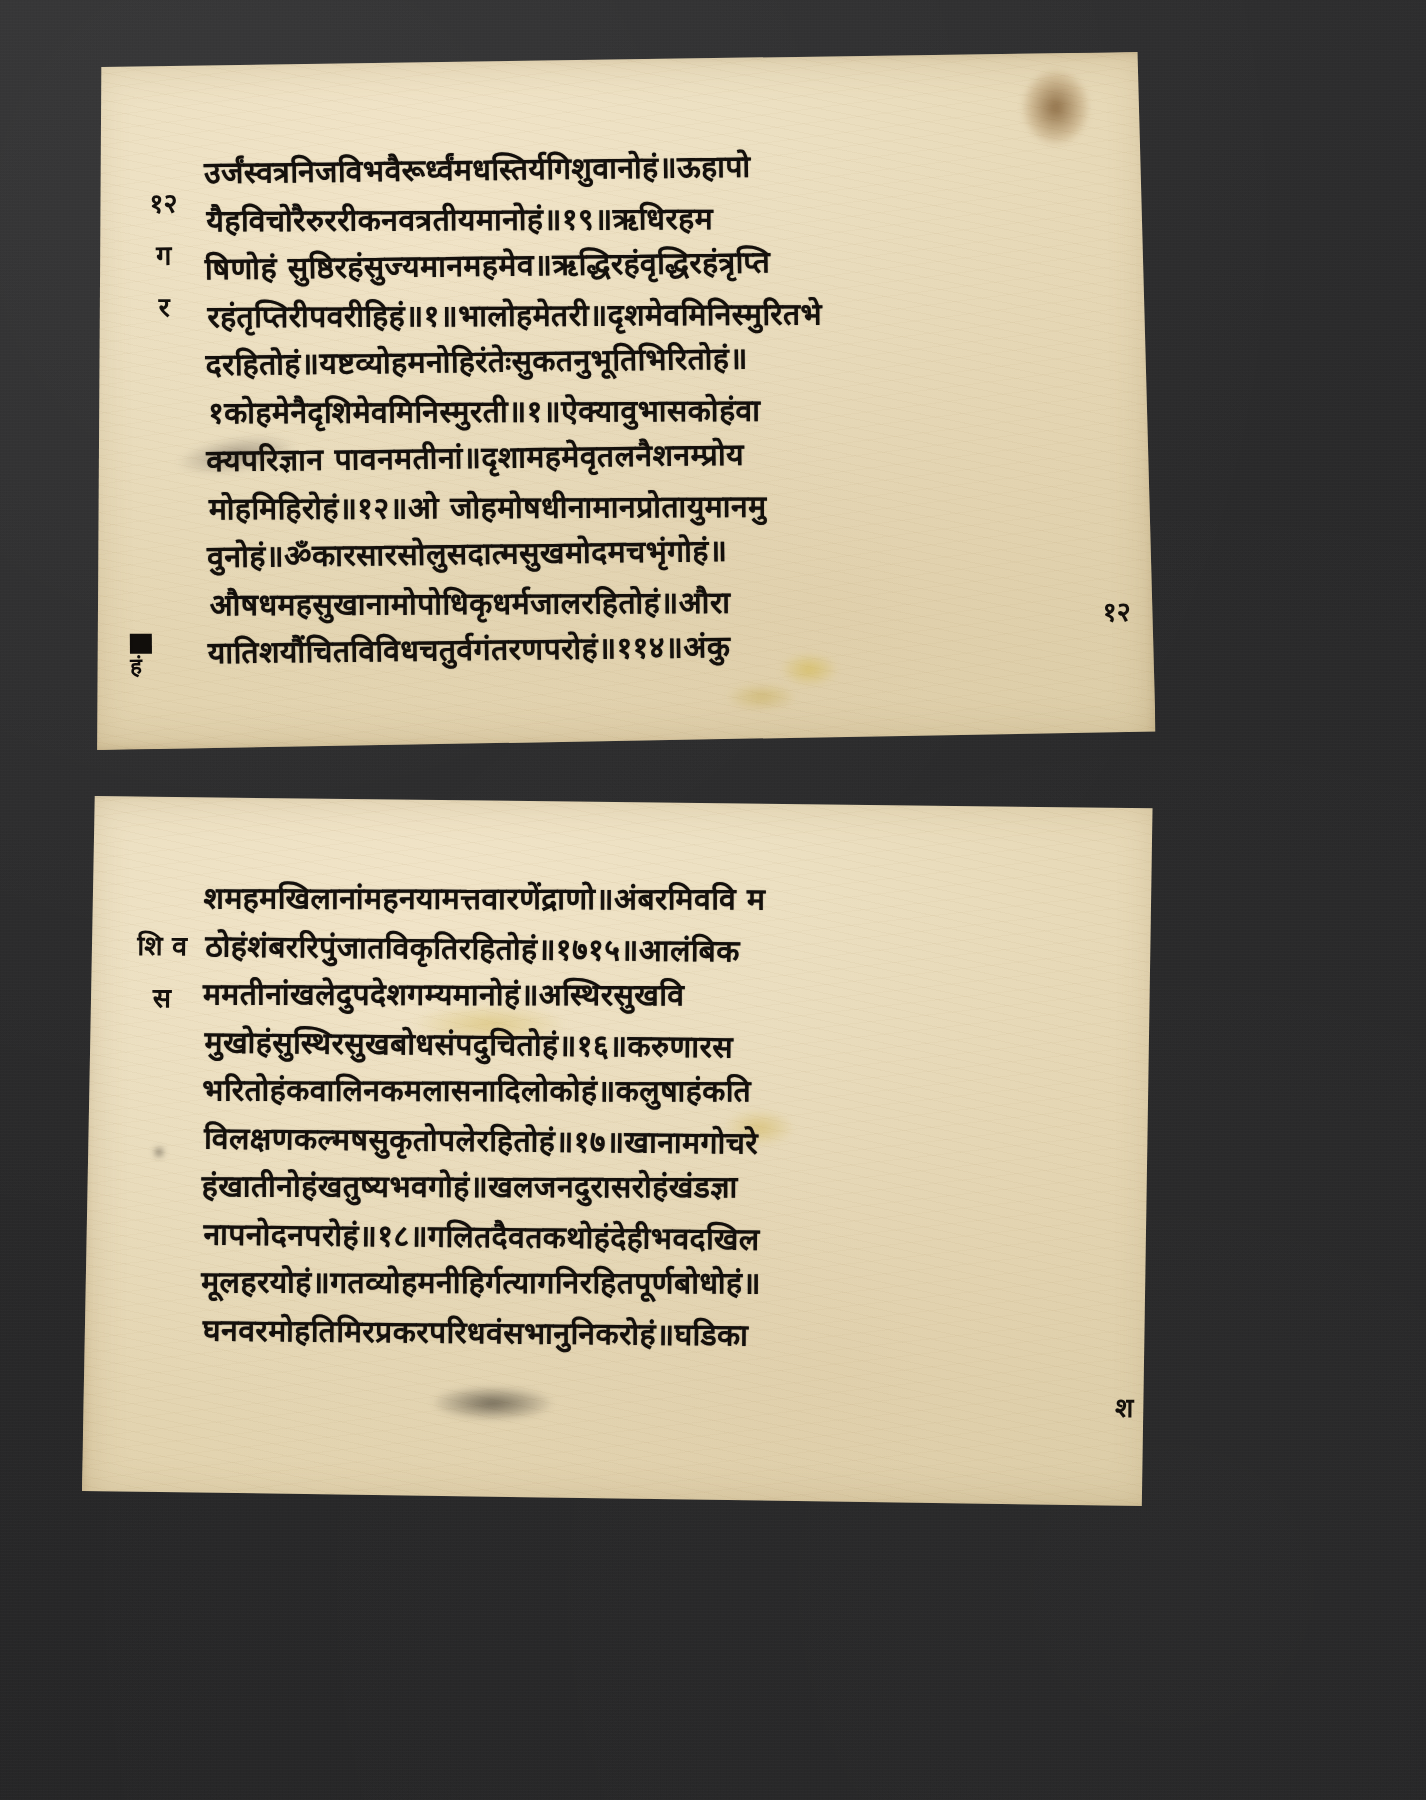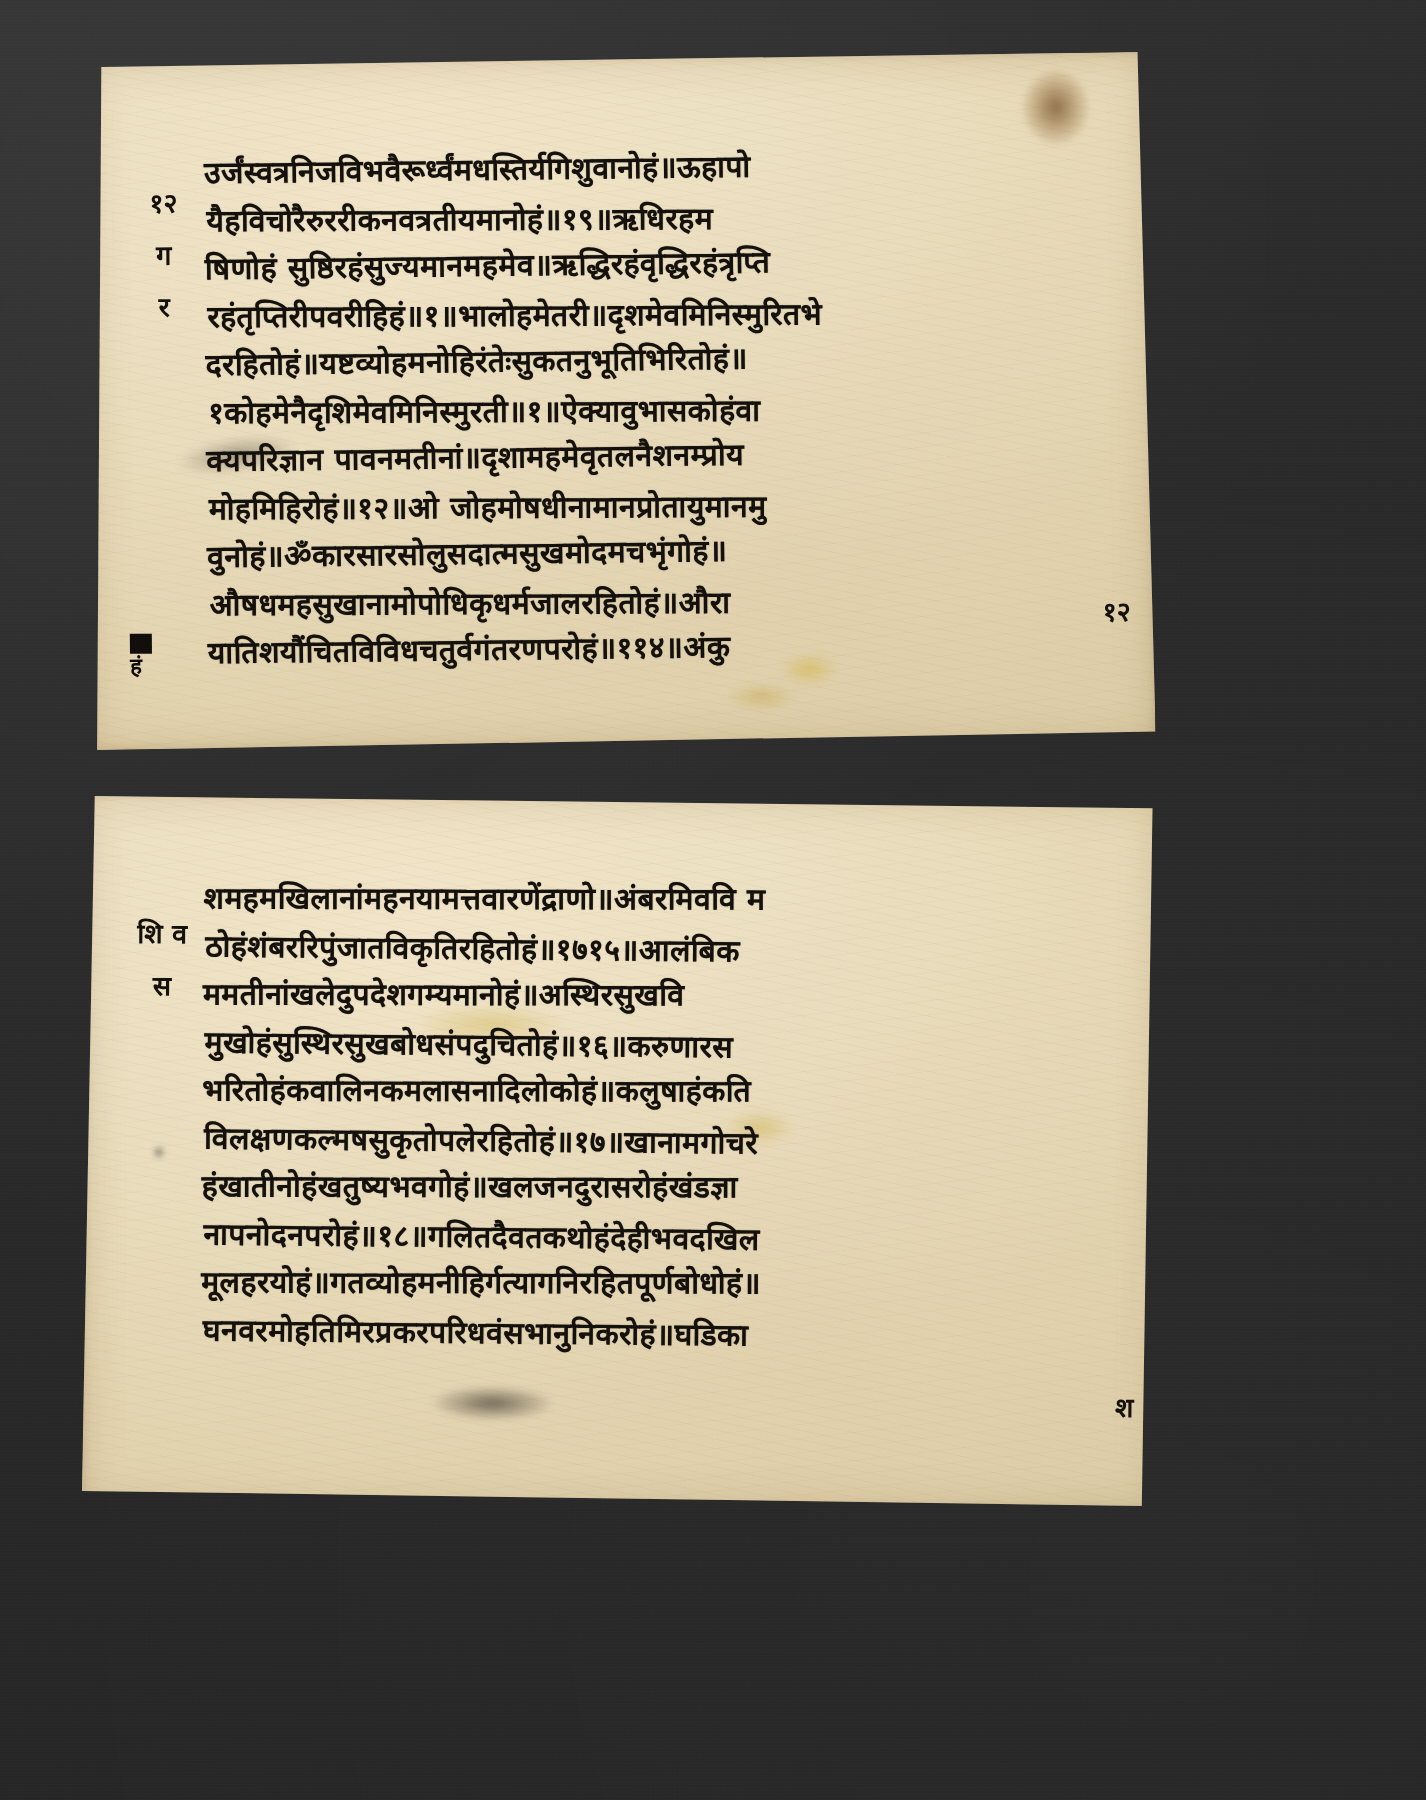--- a/index.html
+++ b/index.html
@@ -112,21 +112,21 @@
     top: 118px;
     width: 66px;
     text-align: center;
     color: #14100c;
   }
   .margin-left .m {
     font-size: 27px;
     line-height: 52px;
     font-weight: 700;
   }
-  #folio-verso .margin-left { top: 116px; }
+  #folio-verso .margin-left { top: 128px; }
 
   
   .margin-right {
     position: absolute;
     right: 24px;
     font-size: 27px;
     font-weight: 700;
     color: #14100c;
   }
   #folio-recto .margin-right { top: 540px; }

